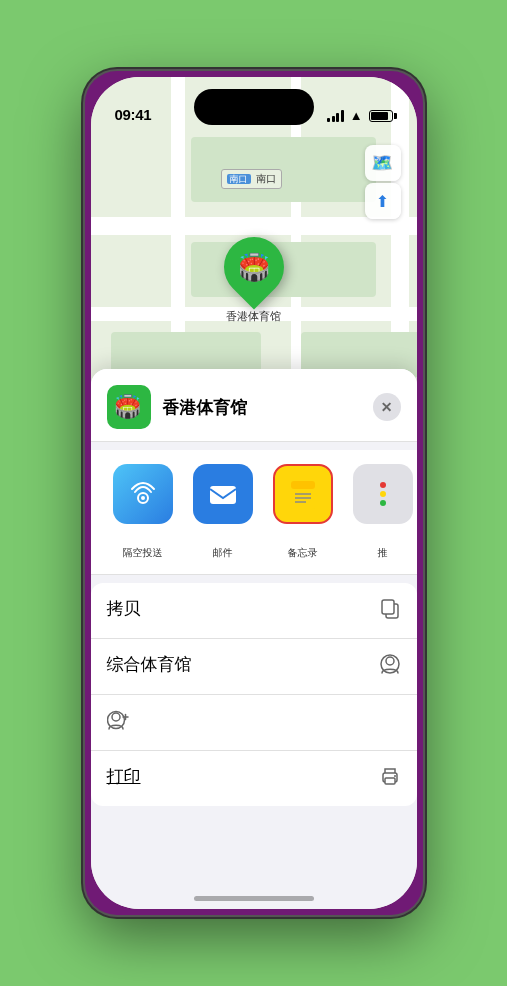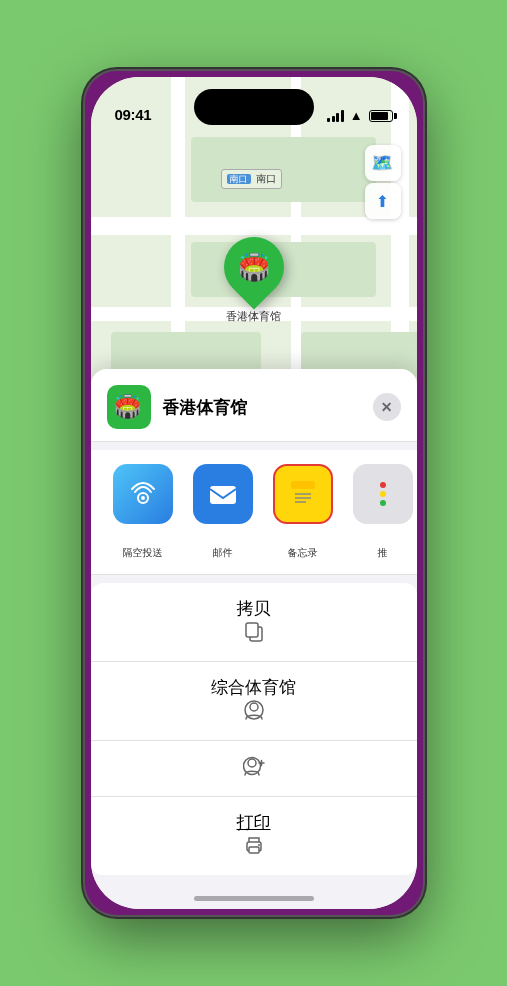--- a/index.html
+++ b/index.html
@@ -345,25 +345,23 @@
     
     .action-list {
       background: #fff;
       margin-top: 8px;
       border-radius: 12px;
       margin-left: 0; margin-right: 0;
       overflow: hidden;
     }
     .action-item {
       display: flex;
-      align-items: center;
       justify-content: space-between;
       padding: 14px 16px;
       border-bottom: 0.5px solid #e0e0e0;
-      flex-direction: column;
     }
     .action-item:last-child {
       border-bottom: none;
       text-decoration: underline;
     }
     .action-label {
       font-size: 17px;
       color: #000;
     }
     .action-icon {

